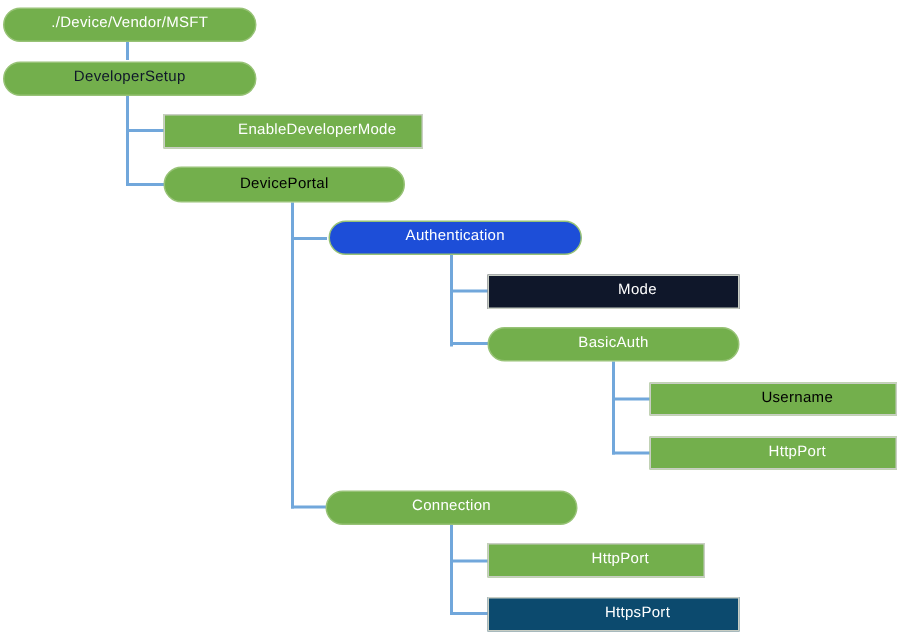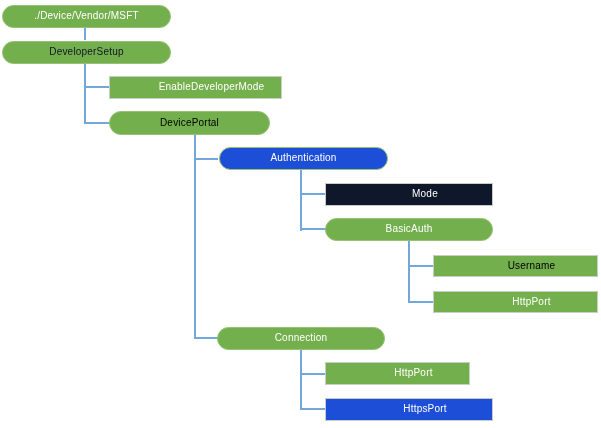--- a/index.html
+++ b/index.html
@@ -97,17 +97,17 @@
   </div>
 
   <div class="node pill" style="left: 217px; top: 327px; width: 168px; height: 23px; background: rgb(115, 175, 76); color: rgb(255, 255, 255); border: 1px solid rgb(151, 194, 118);">
     <span class="node-label">Connection</span>
   </div>
 
   <div class="node rect" style="left: 325px; top: 362px; width: 145px; height: 23px; background: rgb(115, 175, 76); color: rgb(255, 255, 255); border: 1px solid rgb(201, 206, 196);">
     <span class="node-label">HttpPort</span>
   </div>
 
-  <div class="node rect" style="left: 325px; top: 398px; width: 168px; height: 23px; background: #1d4ed8; color: rgb(255, 255, 255); border: 1px solid rgb(201, 206, 196);">
+  <div class="node rect" style="left: 325px; top: 398px; width: 168px; height: 23px; background: #0c4a6e; color: rgb(255, 255, 255); border: 1px solid rgb(201, 206, 196);">
     <span class="node-label">HttpsPort</span>
   </div>
 </div>
 </div>
 
 </body></html>

